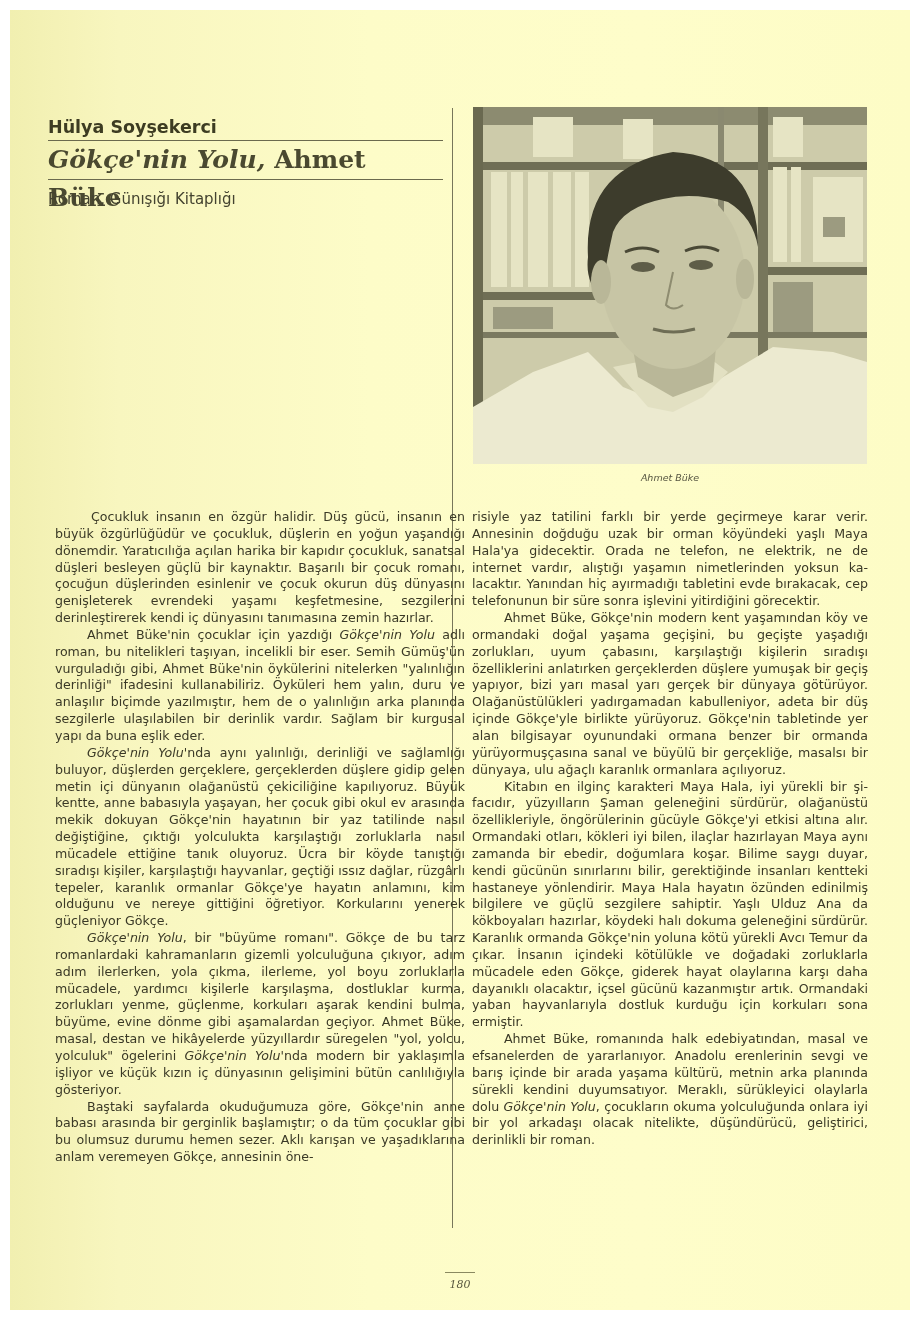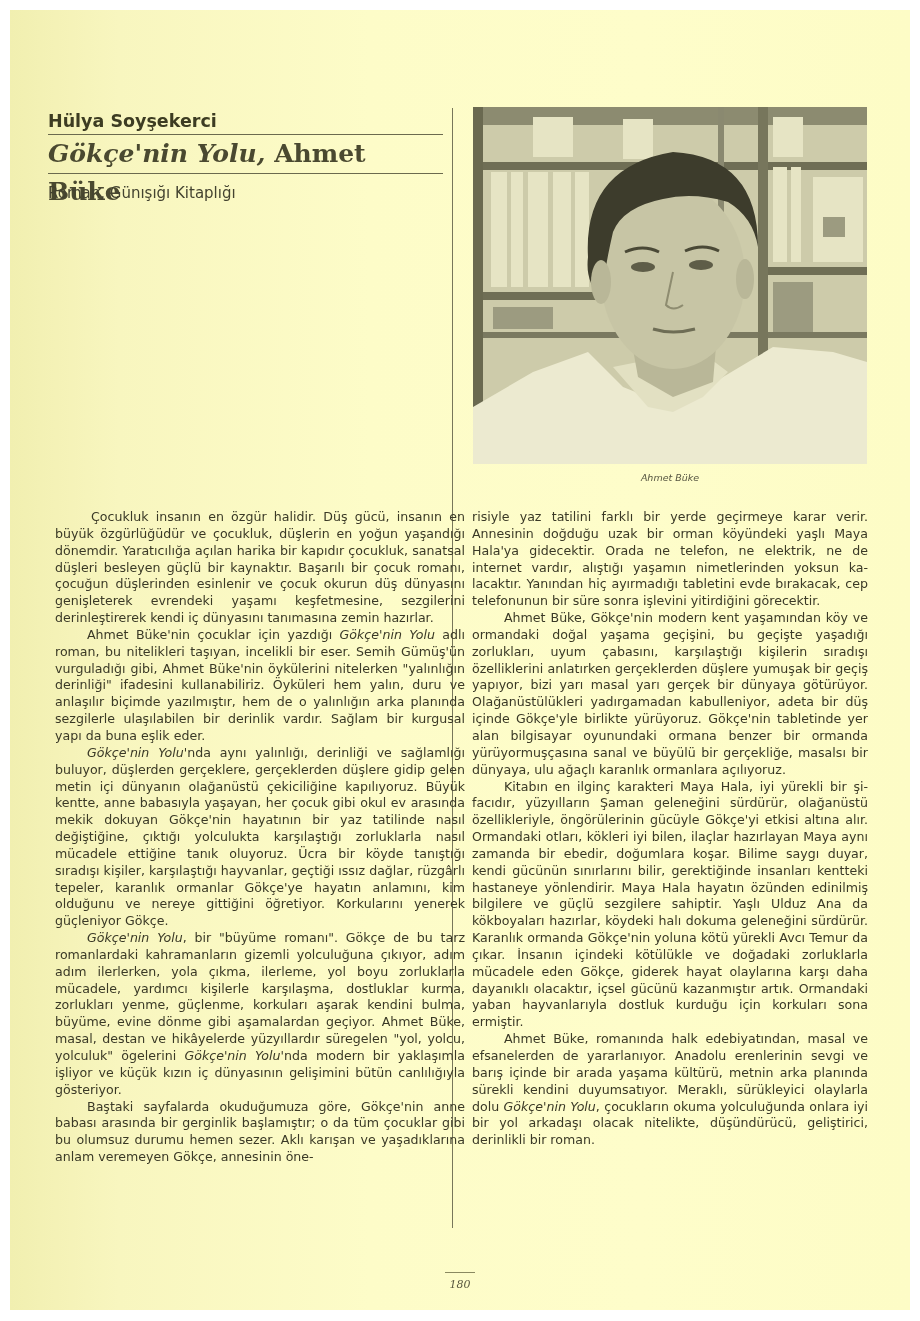--- a/index.html
+++ b/index.html
@@ -3,21 +3,21 @@
   <meta charset="utf-8">
   <style>
     html, body { margin: 0; padding: 0; }
     body {
       width: 920px; height: 1321px; background: #ffffff; position: relative; overflow: hidden;
     }
     .page {
       position: absolute; left: 10px; top: 10px; width: 900px; height: 1300px;
       background: linear-gradient(90deg, #f1efb0 0%, #f8f6bf 12%, #fdfcc8 40%, #fefdca 70%, #fdfcc6 100%);
     }
-    .header { position: absolute; left: 38px; top: 98px; width: 395px; }
+    .header { position: absolute; left: 38px; top: 104px; width: 395px; }
     .author {
       font-family: "DejaVu Sans", sans-serif; font-weight: bold; font-size: 17.5px;
       color: #3d3c22; margin: 0; height: 26px; line-height: 26px;
     }
     .rule { height: 1px; background: #6b6a4e; margin: 0; }
     .book-title {
       font-family: "DejaVu Serif", serif; font-size: 25px; color: #4a4930;
       height: 38px; line-height: 38px; margin: 0;
     }
     .book-title i { font-style: italic; }

